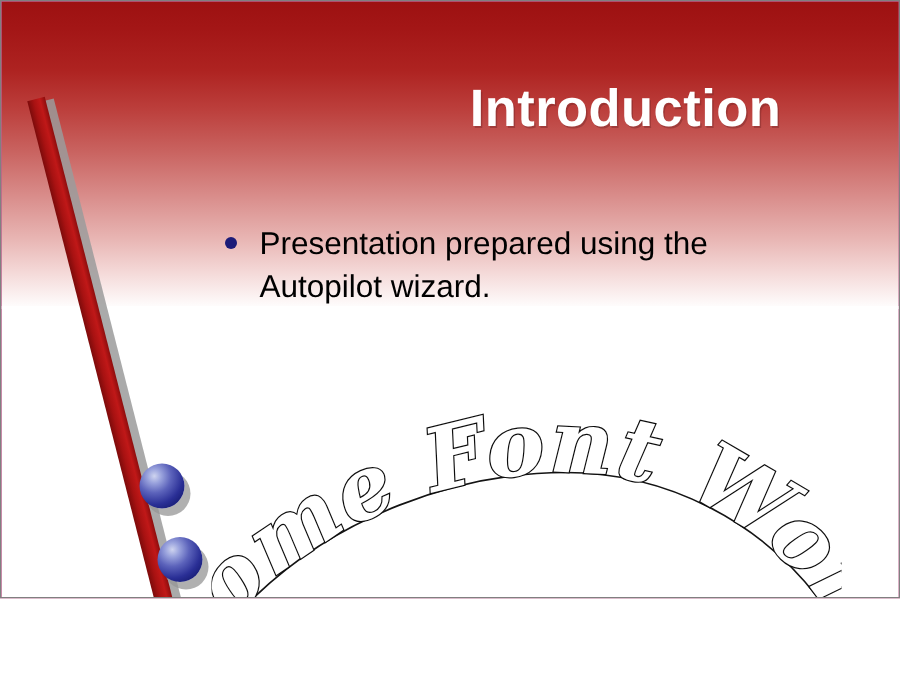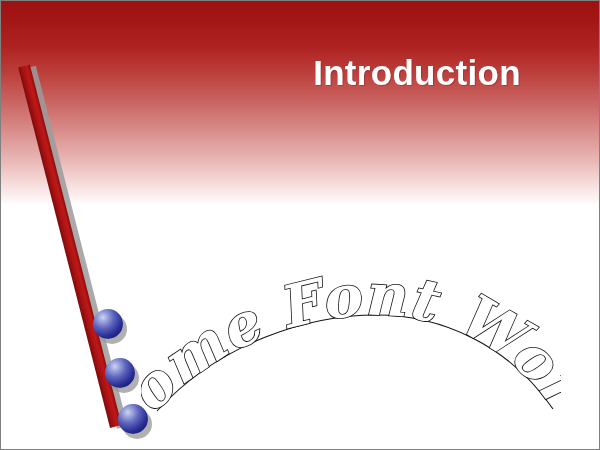--- a/index.html
+++ b/index.html
@@ -3,21 +3,21 @@
 <meta charset="utf-8">
 <style>
   html, body {
     margin: 0;
     padding: 0;
     background: #ffffff;
   }
   #slide {
     position: relative;
     width: 600px;
-    height: 450px;
+    height: 399px;
     overflow: hidden;
     background: #ec4899;
     box-sizing: border-box;
     border: 1px solid #808080;
     font-family: "Liberation Sans", sans-serif;
   }
   
   #bg-gradient {
     position: absolute;
     left: 0; top: 0;
@@ -167,20 +167,25 @@
   <div id="deco-bar-shadow"></div>
   <div id="deco-bar"></div>
 
   <div class="sphere" id="sphere-1"></div>
   <div class="sphere" id="sphere-2"></div>
   <div class="sphere" id="sphere-3"></div>
 
   <div id="slide-title">Introduction</div>
 
   <div id="bullet-list">
+    <div class="bullet-item">
+      <span class="bullet-dot"></span>
+      <span class="bullet-text">Presentation prepared using the
+Autopilot wizard.</span>
+    </div>
   </div>
 
   <div id="wordart">
     <svg width="420" height="160" viewBox="0 0 420 160" aria-hidden="true">
       <defs>
         <path id="arcPath" d="M 16,152 C 80,82 170,56 236,56 C 300,56 368,86 412,150"></path>
       </defs>
       <use href="#arcPath" class="arc-guide"></use>
       <text>
         <textPath href="#arcPath" startOffset="50%" text-anchor="middle">

